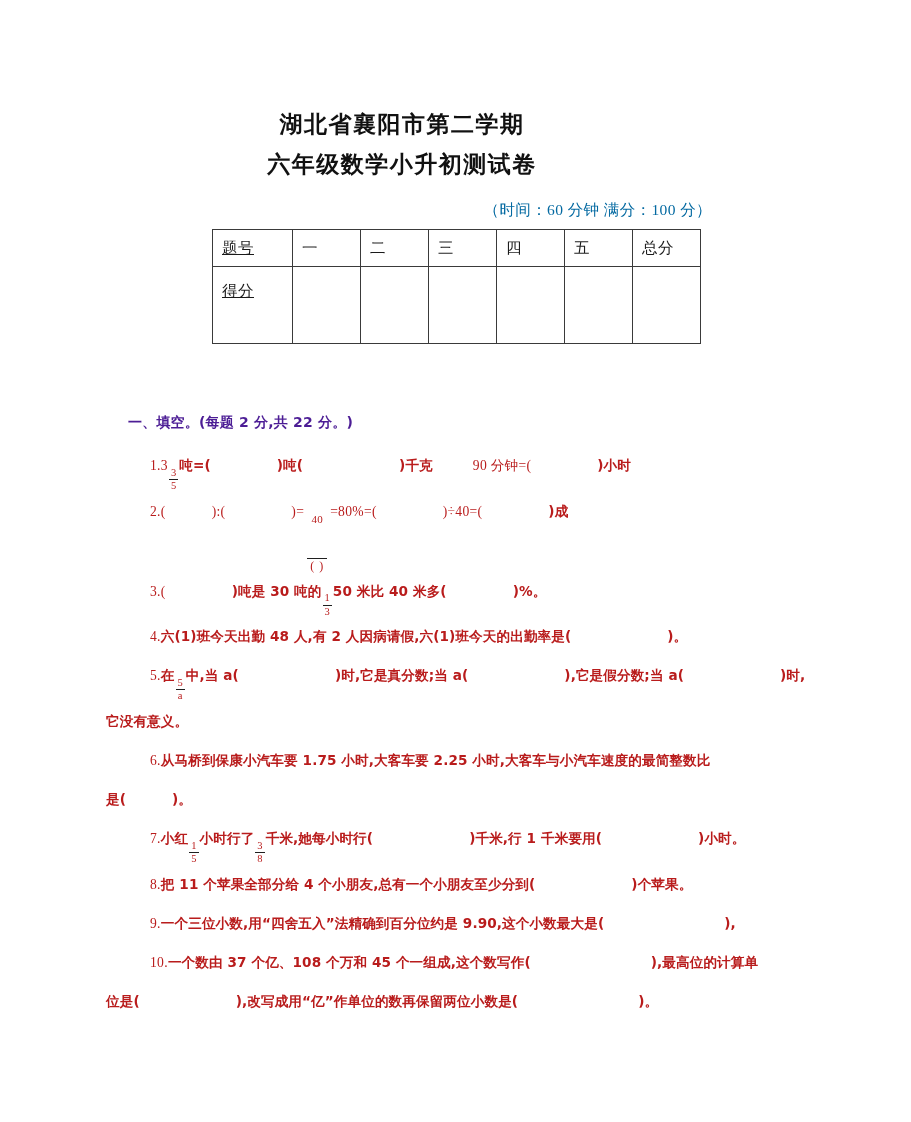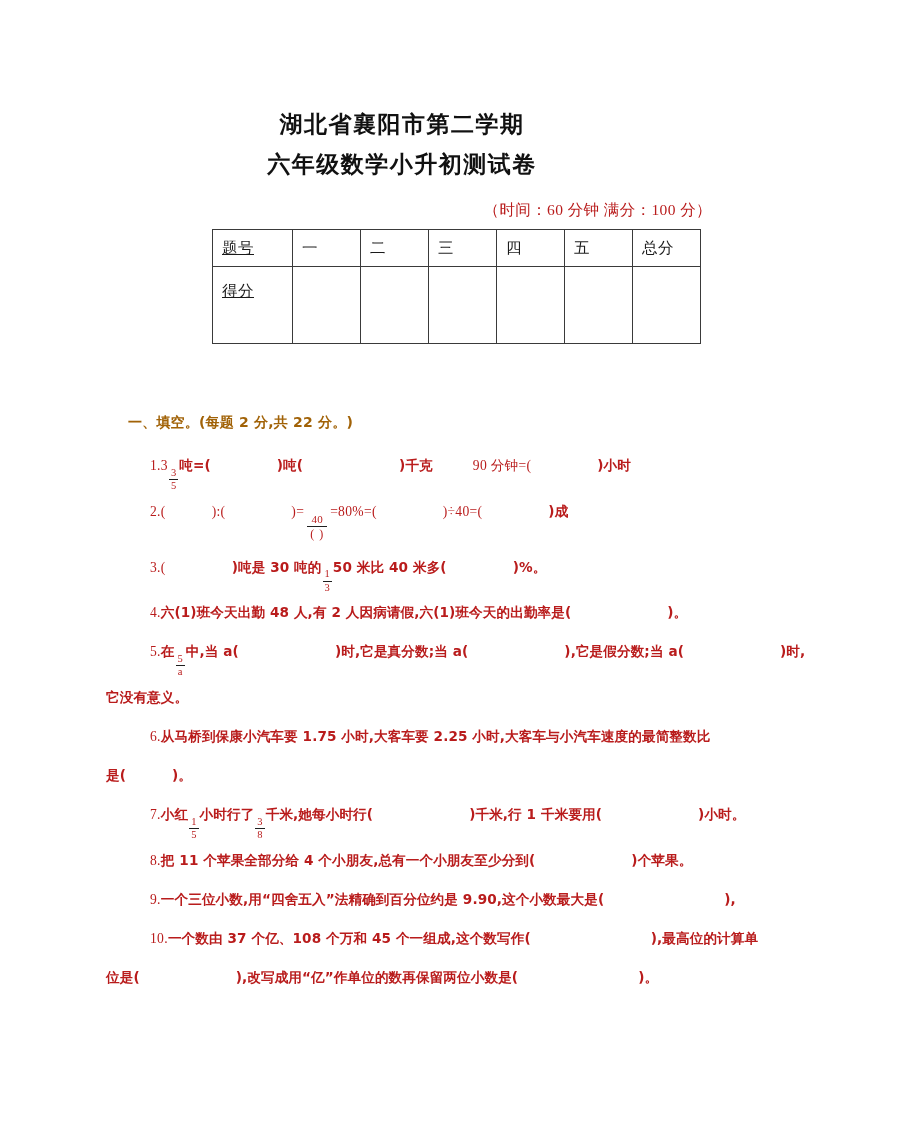--- a/index.html
+++ b/index.html
@@ -38,21 +38,21 @@
     color: #111;
   }
 
   
   .meta-line {
     margin-top: 16px;
     padding-right: 92px;
     text-align: right;
     font-size: 15.5px;
     letter-spacing: 0.4px;
-    color: #b91c1c;
+    color: #0369a1;
   }
 
   
   .score-table-wrap {
     margin-top: 8px;
     padding-left: 212px;
   }
   table.score-table {
     border-collapse: collapse;
     width: 489px;
@@ -74,21 +74,21 @@
   .section {
     margin-top: 70px;
     padding-left: 128px;
     padding-right: 100px;
   }
   .section-title {
     font-family: "DejaVu Sans", "Liberation Sans", sans-serif;
     font-size: 14px;
     font-weight: bold;
     letter-spacing: 0.2px;
-    color: #a16207;
+    color: #4c1d95;
   }
 
   
   .qlist {
     margin-top: 14px;
   }
   .q {
     font-family: "DejaVu Sans", "Liberation Sans", sans-serif;
     font-size: 13.6px;
     font-weight: bold;
@@ -130,21 +130,22 @@
     padding: 0 2px 1px 2px;
   }
   .frac .dn {
     font-size: 10.5px;
     border-top: 1px solid #1f1f1f;
     padding: 1px 2px 0 2px;
   }
   .frac.big .nm, .frac.big .dn { font-size: 11.5px; }
   .frac.blankden {
     vertical-align: -0.5em;
-    margin: 8px 3px;
+    margin: 0 3px;
+    gap: 32px;
   }
   .frac.blankden .nm { font-size: 11px; }
   .frac.blankden .dn { font-size: 12px; letter-spacing: 1px; padding: 1px 3px 0 3px; }
 </style>
 </head>
 <body>
 
 <div class="page">
 
   <div class="title-block">

